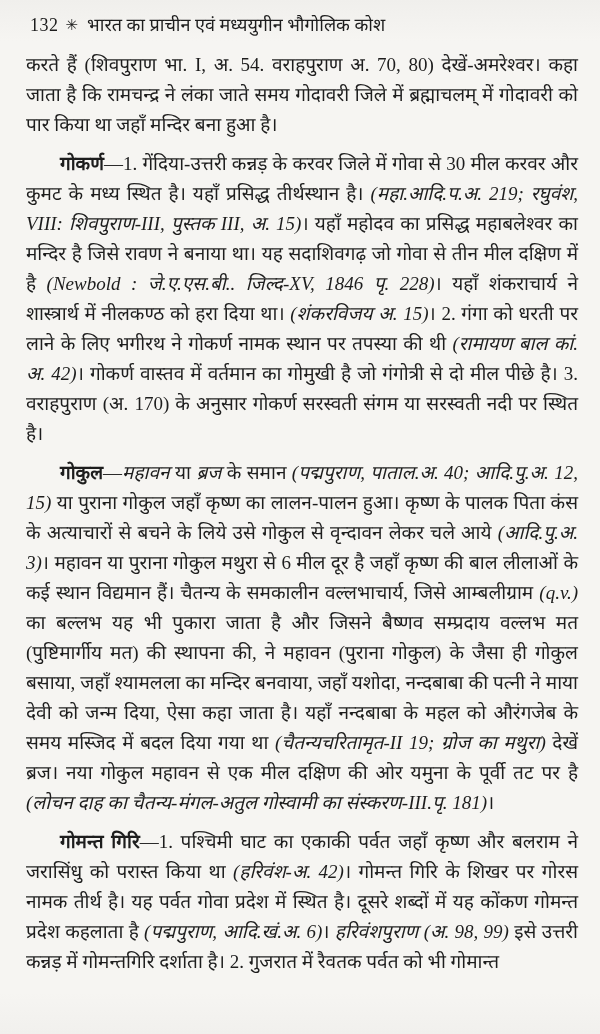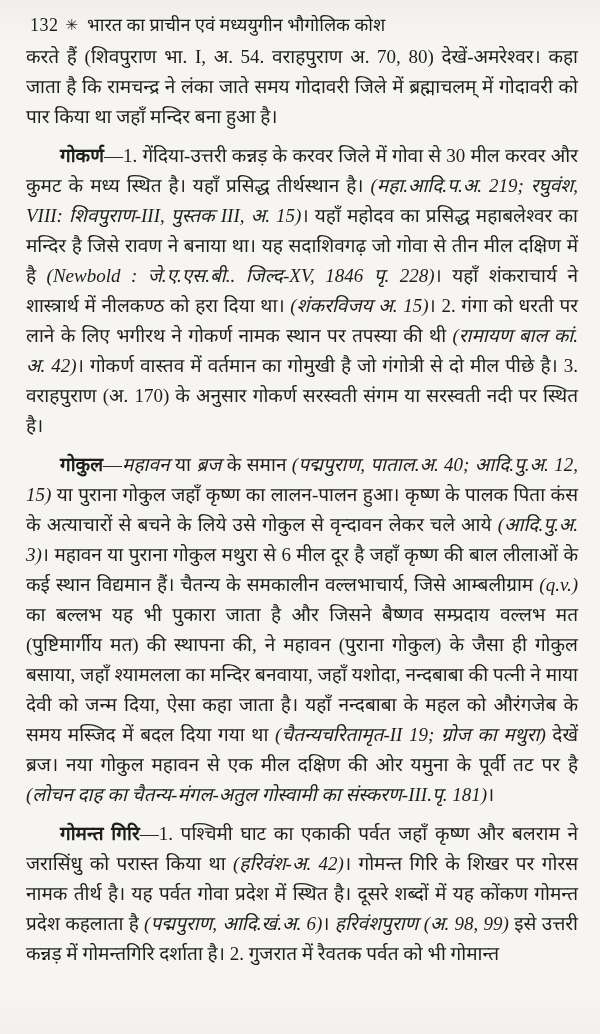--- a/index.html
+++ b/index.html
@@ -15,21 +15,21 @@
     overflow: hidden;
     background:
       linear-gradient(180deg, #f0efec 0%, var(--paper, #f6f5f2) 4%, var(--paper, #f6f5f2) 96%, #f1f0ed 100%);
     color: var(--ink, #1d1d1d);
     font-family: "Liberation Serif", "DejaVu Serif", serif;
     padding: 8px 22px 0 26px;
   }
   .page-header {
     font-size: 18px;
     line-height: 26px;
-    margin: 4px 0 4px 4px;
+    margin: 4px 0 12px 4px;
     white-space: nowrap;
     color: var(--ink, #1d1d1d);
   }
   .page-header .pagenum {
     letter-spacing: 0.5px;
   }
   .page-header .sep {
     display: inline-block;
     margin: 0 9px 0 7px;
     font-size: 15px;

